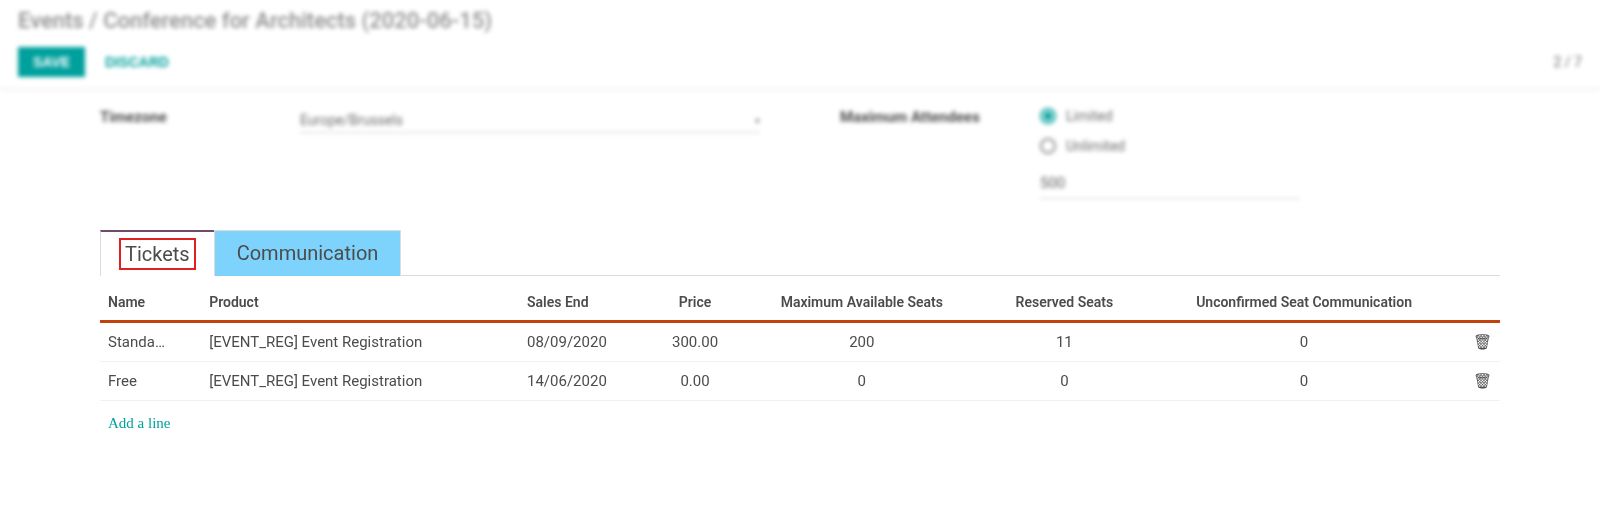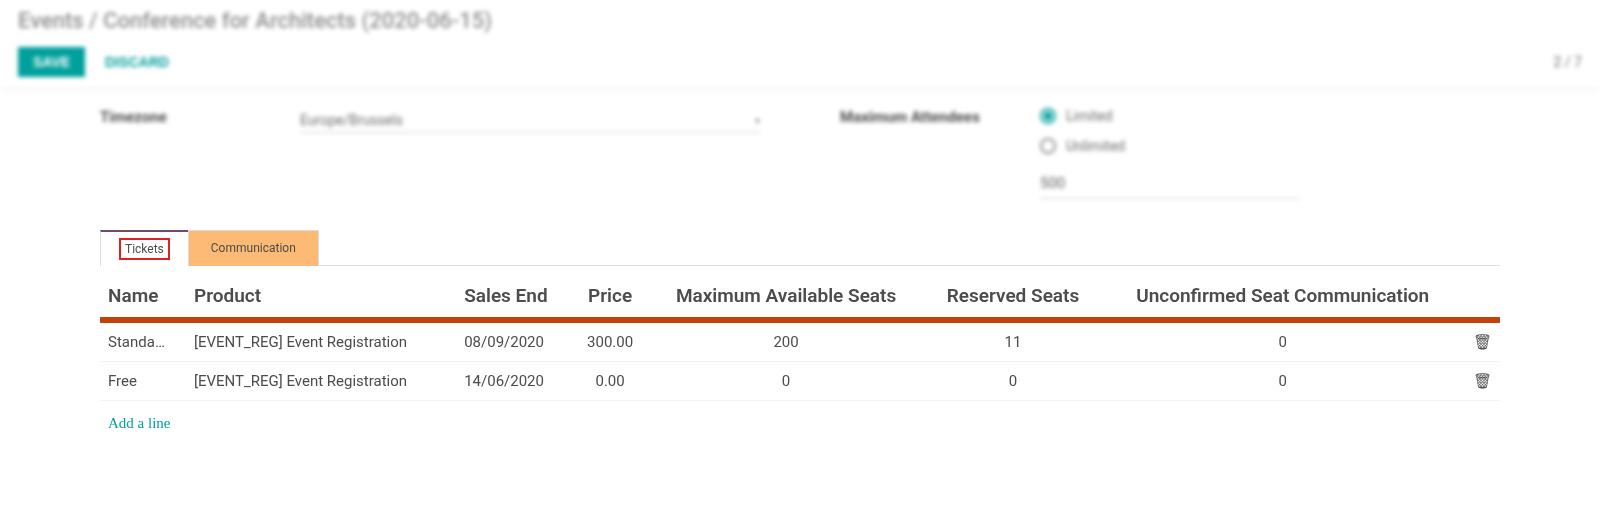--- a/index.html
+++ b/index.html
@@ -84,28 +84,28 @@
   .tabs-wrap { padding: 0 40px; }
   .tab-bar {
     display: flex; border-bottom: 1px solid #dcdcdc;
   }
   .tab {
     padding: 10px 22px;
     border: 1px solid #dcdcdc;
     border-bottom: none;
     background: #fff;
     color: #4c4c4c;
-    font-size: 12px;
+    font-size: 20px;
     cursor: pointer;
     margin-right: -1px;
     position: relative;
     top: 1px;
   }
   .tab.inactive {
-    background: #fdba74;
+    background: #7dd3fc;
     color: #4c4c4c;
   }
   .tab.active {
     border-top: 2px solid #714b67;
     background: #fff;
     color: #4c4c4c;
   }
   .tab-inner { display:inline-block; }
   .tab.active .tab-inner {
     outline: 2px solid #e02020;
@@ -115,23 +115,23 @@
   
   table.tickets {
     width: 100%;
     border-collapse: collapse;
     margin-top: 4px;
   }
   table.tickets th {
     text-align: left;
     font-weight: 600;
     color: #4c4c4c;
-    font-size: 19px;
+    font-size: 14px;
     padding: 14px 8px 10px 8px;
-    border-bottom: 6px solid #c2410c;
+    border-bottom: 3px solid #c2410c;
     white-space: nowrap;
   }
   table.tickets th.num, table.tickets td.num { text-align: center; }
   table.tickets td {
     padding: 10px 8px;
     font-size: 15px;
     color: #4c4c4c;
     border-bottom: 1px solid #f2f2f2;
     white-space: nowrap;
   }

